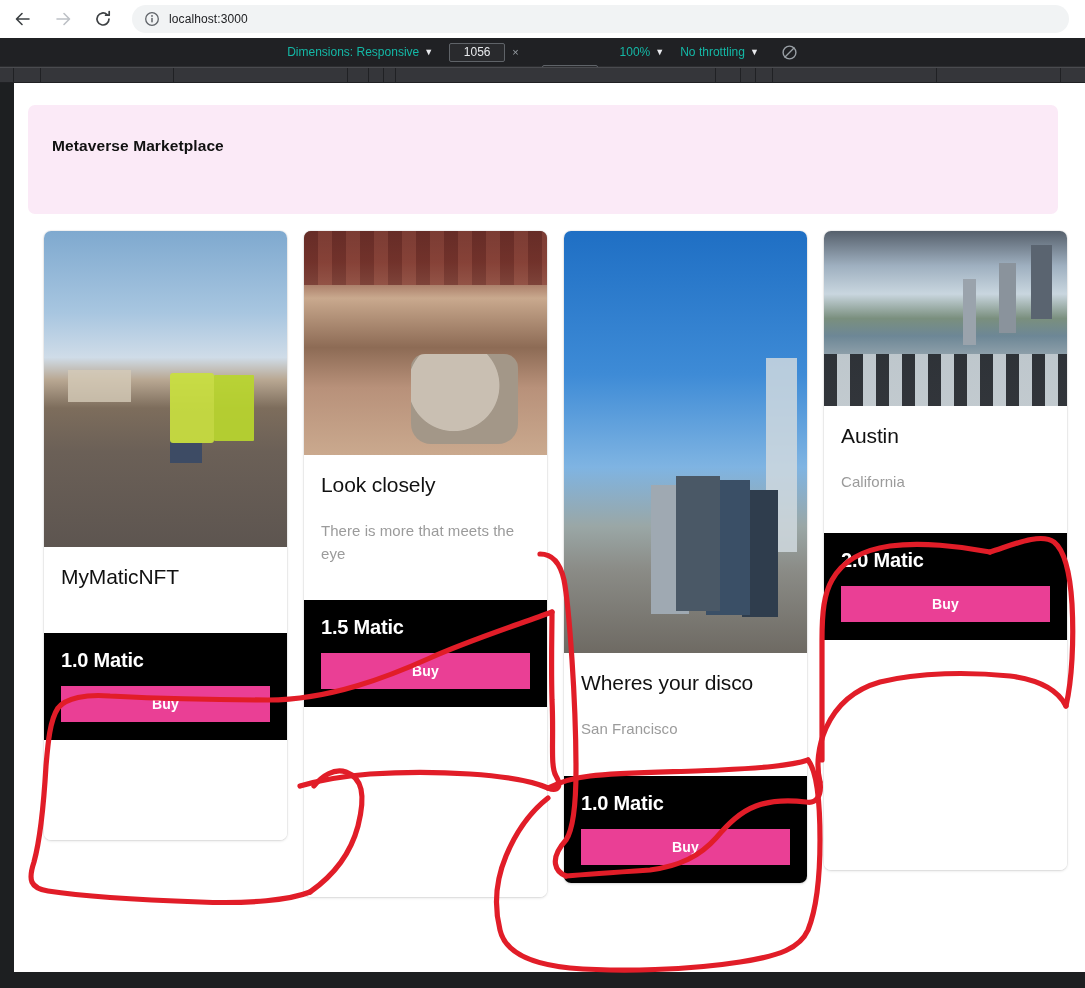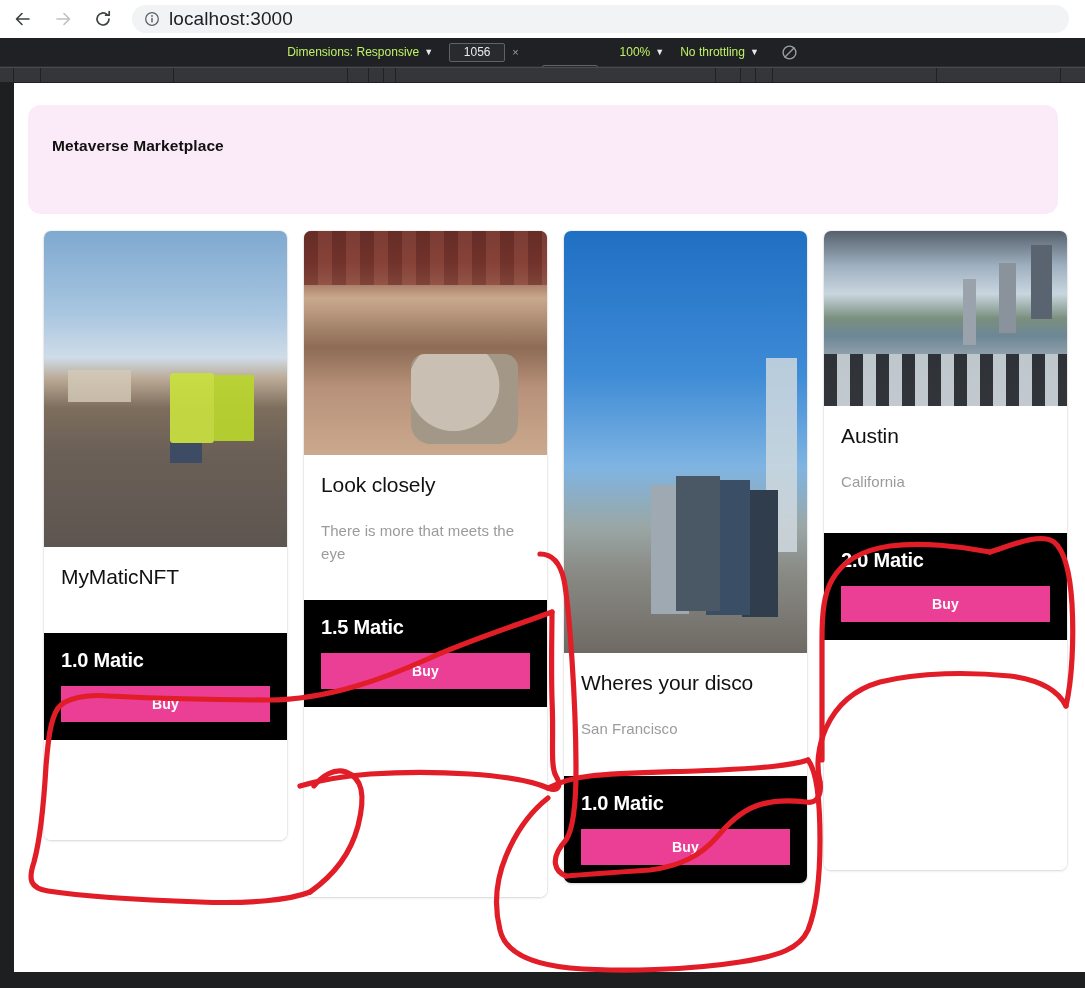--- a/index.html
+++ b/index.html
@@ -22,34 +22,34 @@
     border-radius: 50%;
   }
   .nav-btn svg { display: block; }
   .omnibox {
     margin-left: 12px; height: 28px; flex: 1; margin-right: 16px;
     background: #f1f3f4; border-radius: 14px;
     display: flex; align-items: center; padding: 0 12px;
   }
   .omnibox .info-ico { margin-right: 9px; display: flex; }
   .omnibox .url {
-    font-size: 19px; color: #202124; letter-spacing: .1px;
+    font-size: 12px; color: #202124; letter-spacing: .1px;
     font-family: "Liberation Sans", sans-serif;
   }
 
   
   .device-toolbar {
     position: absolute; left: 0; top: 38px; width: 1085px; height: 29px;
     background: #202124;
     display: flex; align-items: center; justify-content: center;
     color: #e8eaed; font-size: 12px;
     border-bottom: 1px solid #2c2d30;
   }
   .dt-item { display: flex; align-items: center; white-space: nowrap; }
-  .dt-label { color: #bef264; }
+  .dt-label { color: #14b8a6; }
   .caret { margin-left: 5px; font-size: 9px; line-height: 1; color: #e8eaed; }
   .dim-input {
     width: 56px; height: 19px; margin: 0 0 0 16px;
     background: #292a2d; border: 1px solid #5f6368; border-radius: 2px;
     color: #e8eaed; font-size: 12px; text-align: center; line-height: 17px;
     font-family: "Liberation Sans", sans-serif;
   }
   .dim-input.placeholder { color: #d946ef; margin-top: 44px; }
   .times { margin: 0 7px; color: #9aa0a6; font-size: 11px; }
   .dt-gap { width: 22px; }
@@ -73,21 +73,21 @@
   
   .page {
     position: absolute; left: 14px; top: 83px; width: 1071px; height: 889px;
     background: #ffffff; overflow: hidden;
   }
 
   
   .site-header {
     position: absolute; left: 14px; top: 22px; width: 1030px; height: 109px;
     background: #fbeaf7;
-    border-radius: 13px;
+    border-radius: 7px;
     padding: 32px 24px 0 24px;
   }
   .brand {
     font-size: 15.5px; font-weight: bold; color: #111111;
     letter-spacing: .1px;
   }
   .navlinks { margin-top: 22px; display: flex; align-items: center; }
   .navlink {
     font-size: 15.5px; font-weight: bold; color: #e0399b;
     letter-spacing: .1px; white-space: nowrap;

